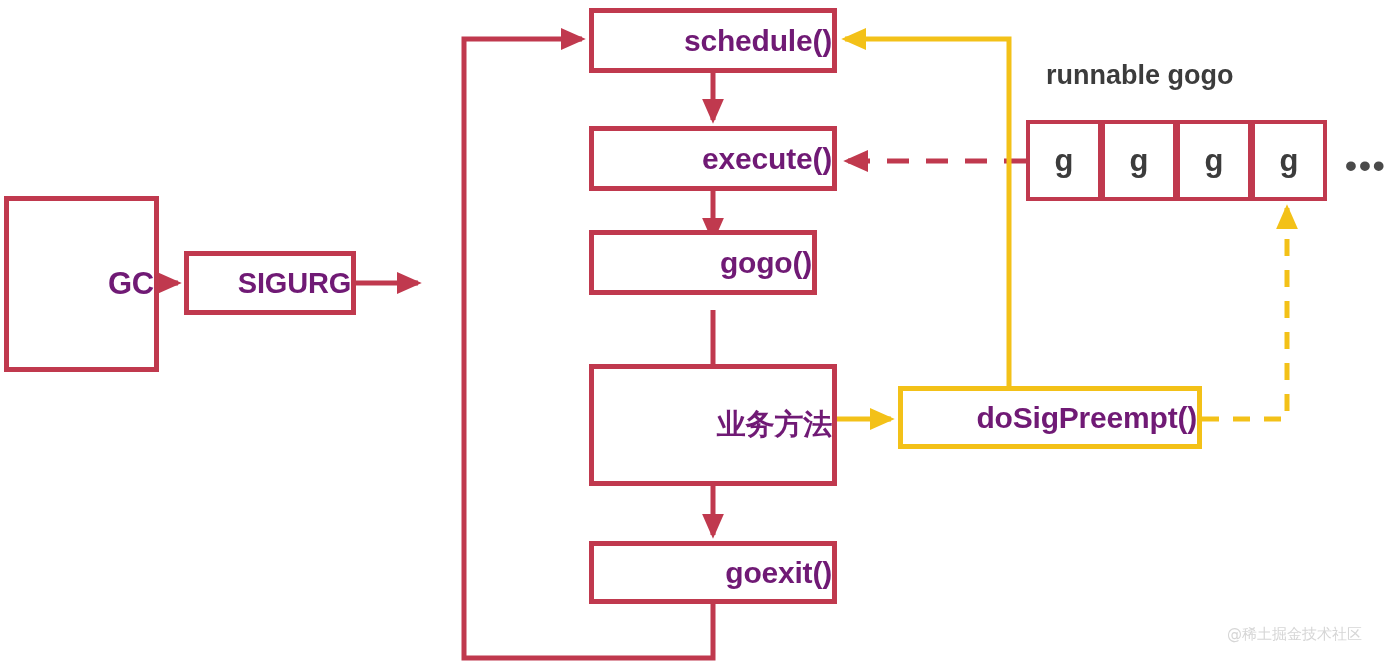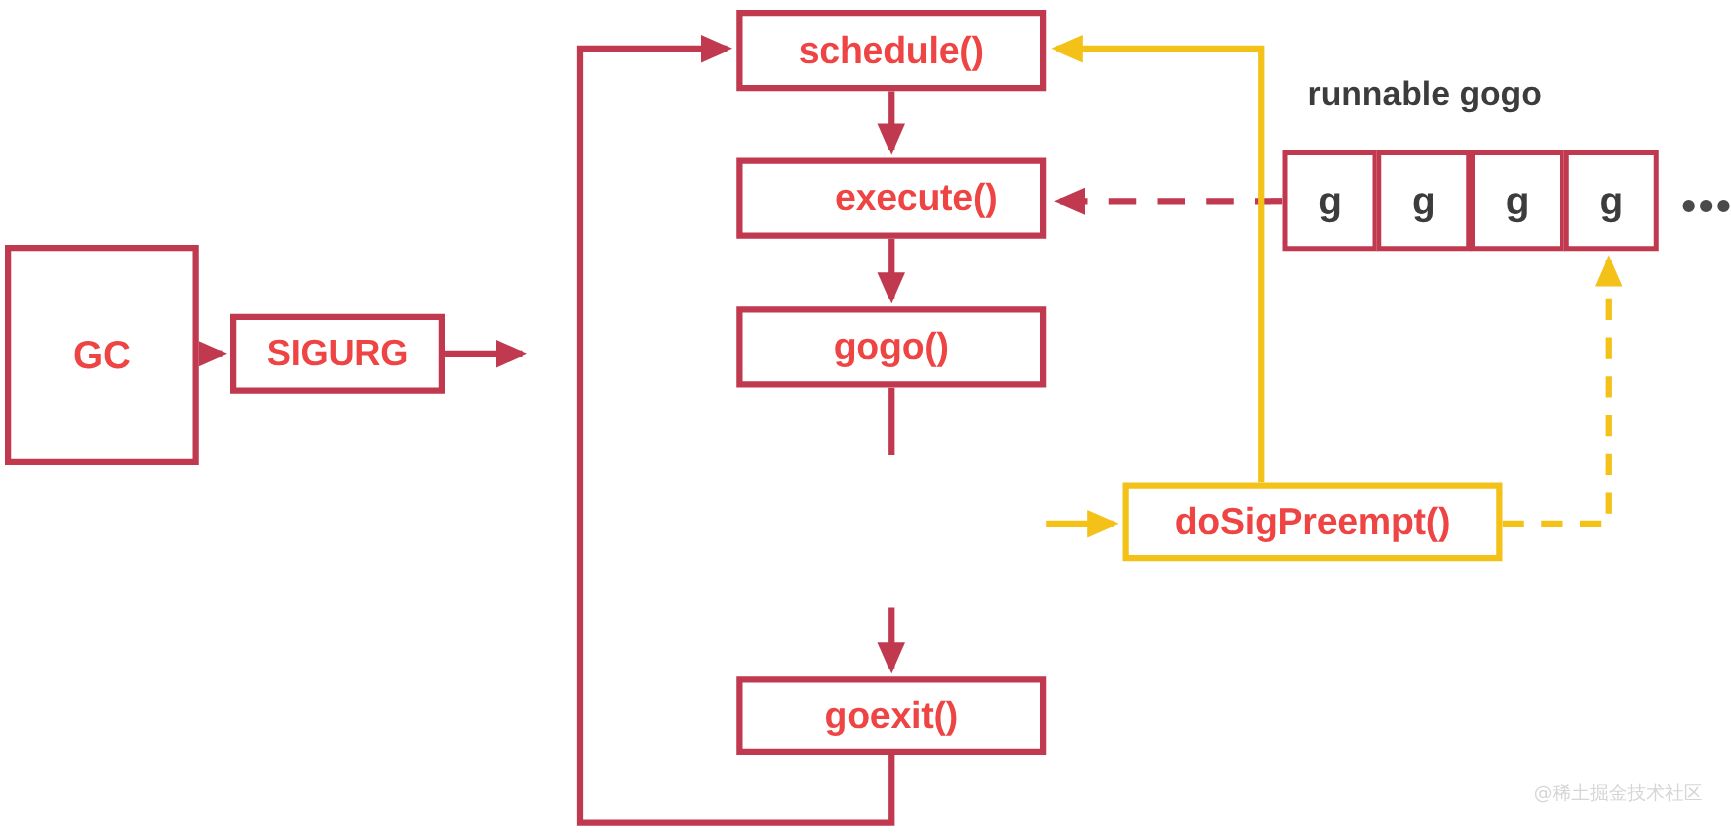--- a/index.html
+++ b/index.html
@@ -6,22 +6,22 @@
   body{
     width:1385px;height:666px;position:relative;overflow:hidden;
     font-family:"Liberation Sans","DejaVu Sans",sans-serif;
     -webkit-font-smoothing:antialiased;
   }
   #canvas{position:absolute;inset:0;width:1385px;height:666px;}
   .svg-layer{position:absolute;left:0;top:0;width:1385px;height:666px;}
 
   .node{
     position:absolute;box-sizing:border-box;background:#ffffff;
-    display:flex;align-items:center;justify-content:center;
-    font-weight:bold;color:#ef4444;letter-spacing:-0.2px;
+    display:flex;align-items:center;justify-content:flex-end;
+    font-weight:bold;color:#701a75;letter-spacing:-0.2px;
     white-space:nowrap;
   }
   .node.red{border:5px solid #c0394e;}
   .node.yellow{border:5px solid #f3c118;}
   .cell{
     position:absolute;box-sizing:border-box;background:#ffffff;
     border:4px solid #c0394e;
     display:flex;align-items:center;justify-content:center;
     font-weight:bold;color:#3c3c3c;font-size:31px;
   }
@@ -106,24 +106,27 @@
   </div>
 
   <div class="node red" style="left:589px;top:8px;width:248px;height:65px;font-size:30px;">
     <span>schedule()</span>
   </div>
 
   <div class="node red" style="left:589px;top:126px;width:248px;height:65px;font-size:30px;padding-left:40px;">
     <span>execute()</span>
   </div>
 
-  <div class="node red" style="left:589px;top:245px;width:248px;height:65px;font-size:30px;">
+  <div class="node red" style="left:589px;top:230px;width:228px;height:65px;font-size:30px;">
     <span>gogo()</span>
   </div>
 
+  <div class="node red" style="left:589px;top:364px;width:248px;height:122px;font-size:29px;">
+    <span>业务方法</span>
+  </div>
 
   <div class="node red" style="left:589px;top:541px;width:248px;height:63px;font-size:30px;">
     <span>goexit()</span>
   </div>
 
   <div class="node yellow" style="left:898px;top:386px;width:304px;height:63px;font-size:30px;">
     <span>doSigPreempt()</span>
   </div>
 
   <div class="plain-label" style="left:1046px;top:60px;font-size:27px;">

